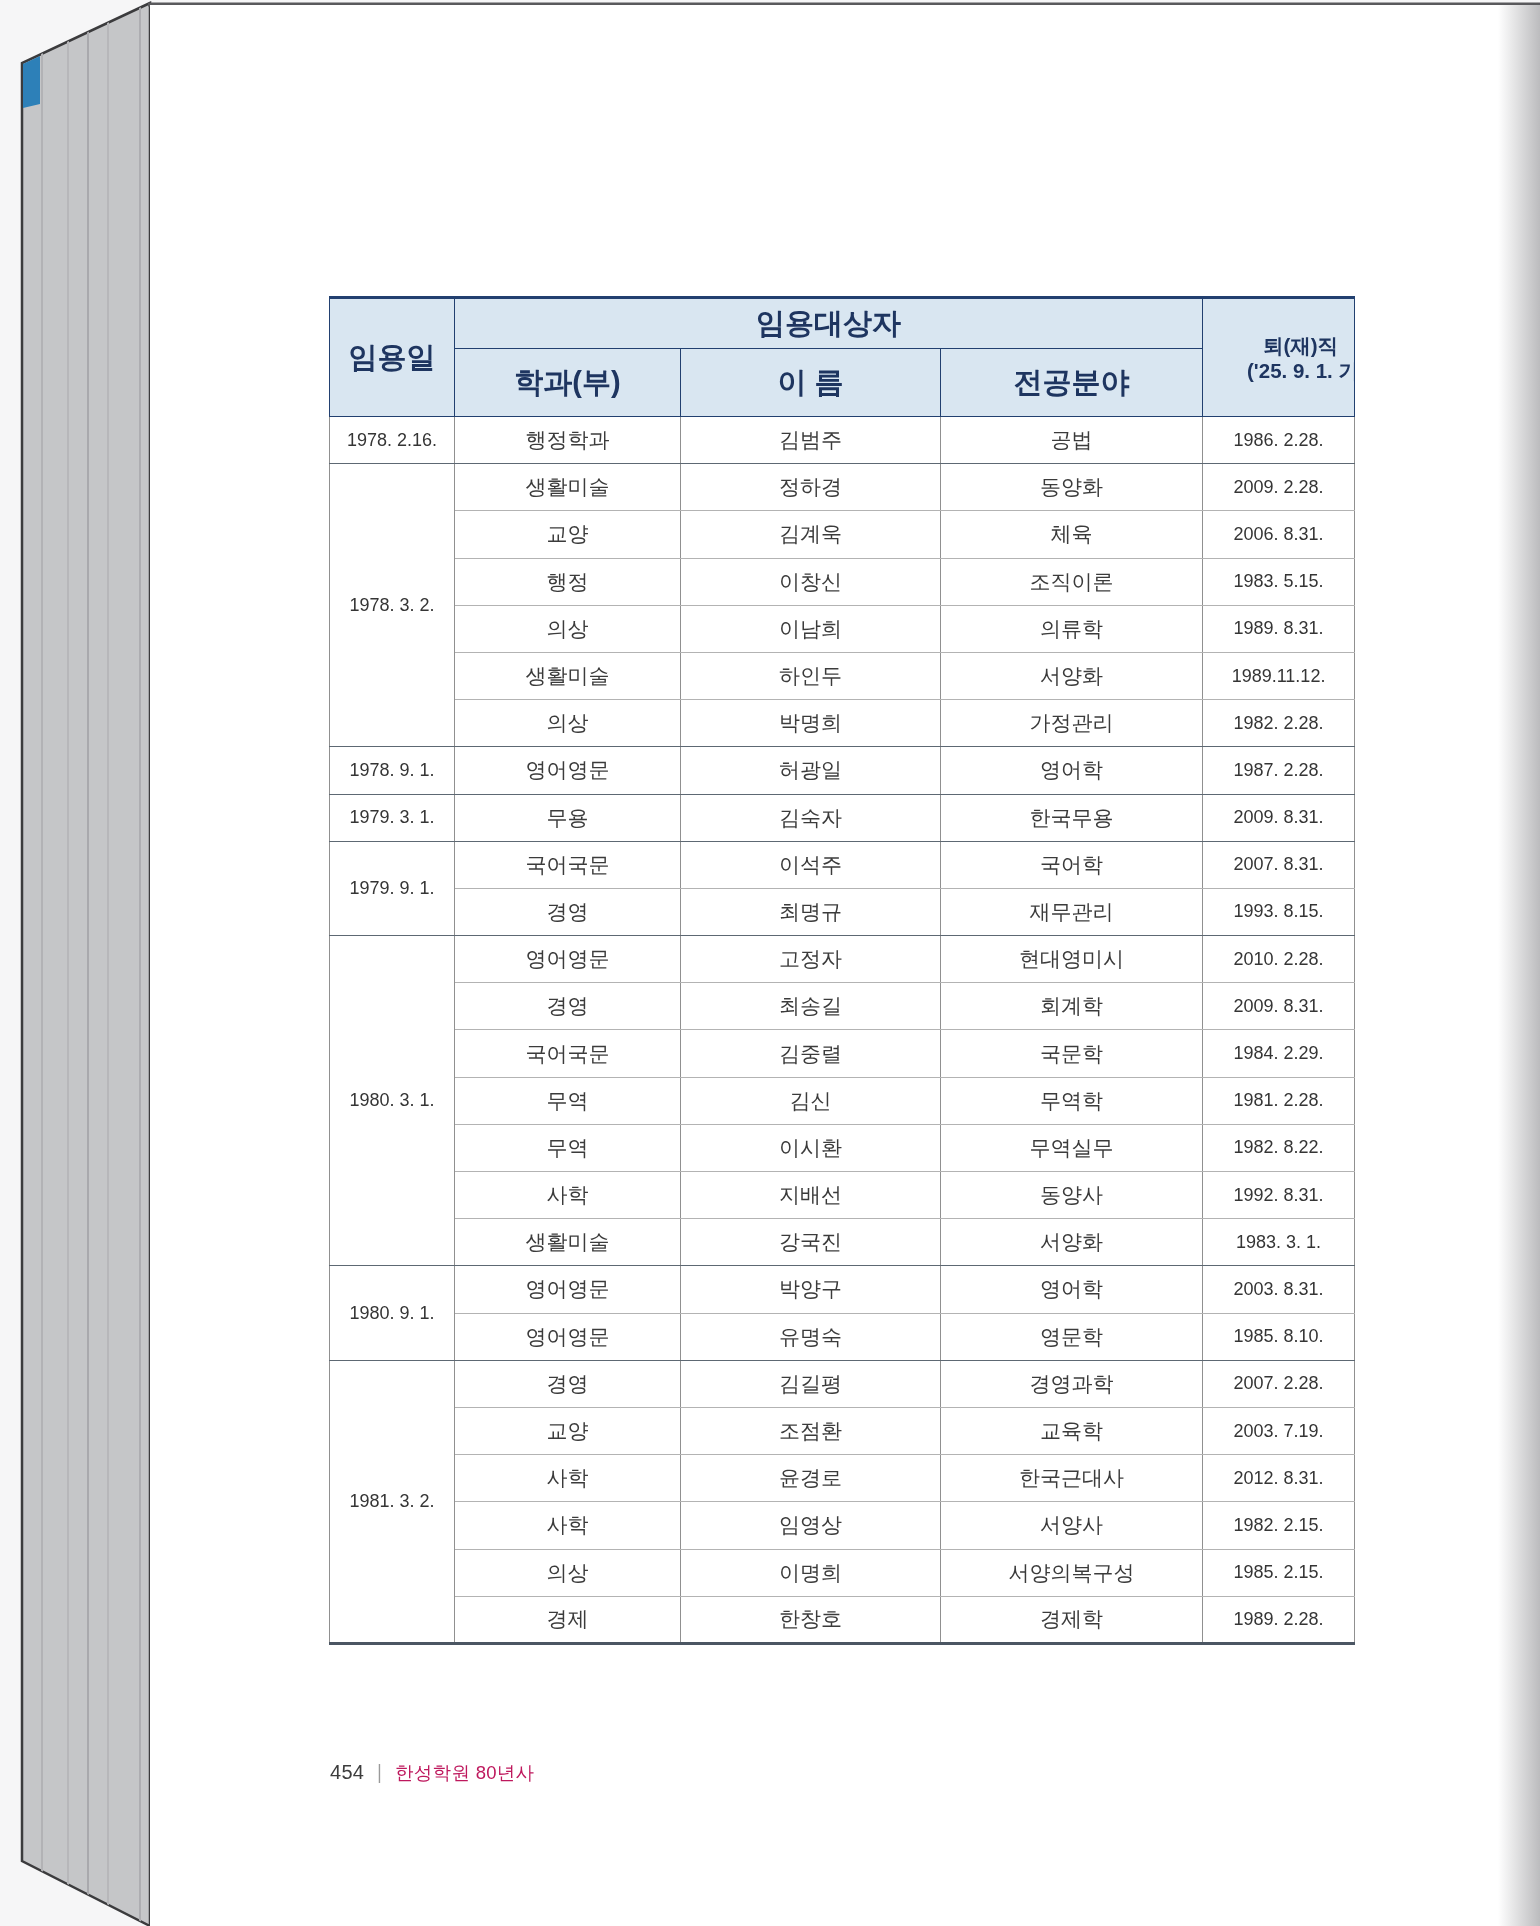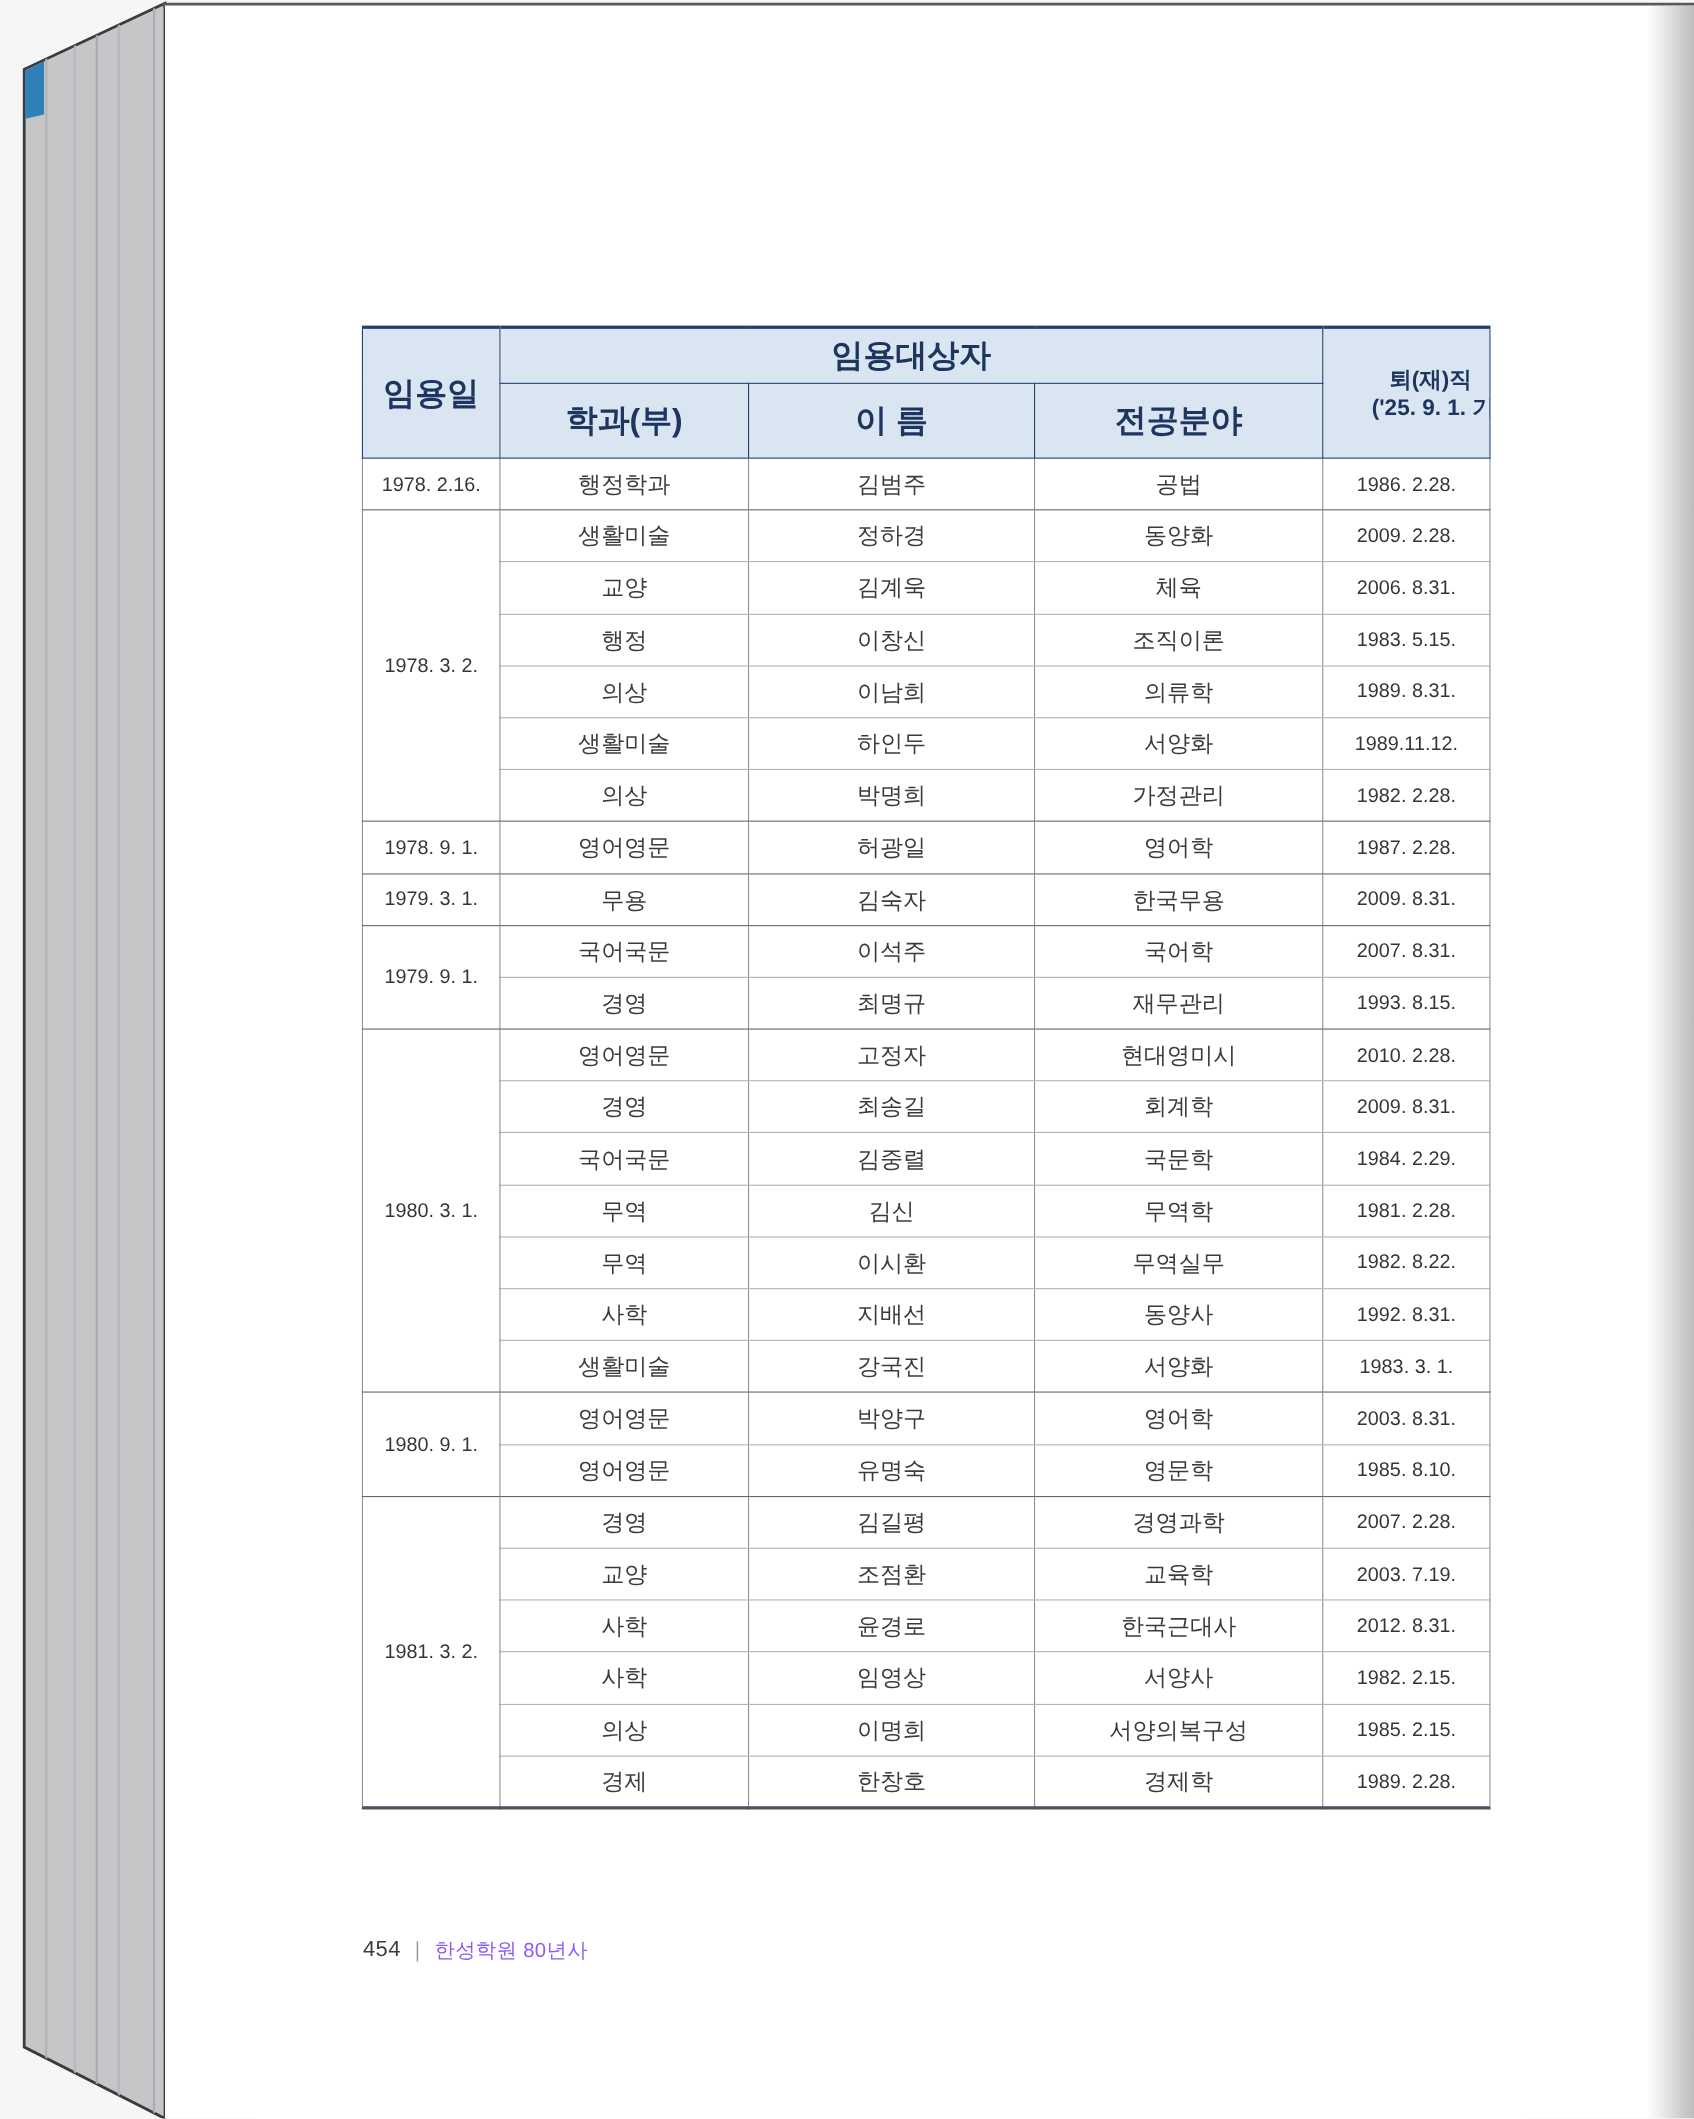--- a/index.html
+++ b/index.html
@@ -57,21 +57,21 @@
   tbody td.date-left{border-bottom:1.6px solid var(--group-line);}
   tbody tr:last-child td{border-bottom:none;}
   
   .footer{
     position:absolute;left:180px;top:1755px;
     font-size:19px;color:var(--footer-text);letter-spacing:0.3px;
     display:flex;align-items:center;gap:13px;
   }
   .footer .pagenum{font-size:20px;color:#3d3d3d;}
   .footer .sep{color:#9a9a9a;font-size:17px;transform:scaleY(1.15);}
-  .footer .booktitle{font-size:18.5px;color:#8b5cf6;}
+  .footer .booktitle{font-size:18.5px;color:#be185d;}
 </style>
 </head>
 <body>
 
 <svg class="backdrop" viewBox="0 0 1540 1926" xmlns="http://www.w3.org/2000/svg">
   <rect x="0" y="0" width="1540" height="1926" fill="#f6f6f7"></rect>
   <defs>
     <clipPath id="spineClip">
       <polygon points="150,3 22,63 22,1861 150,1926"></polygon>
     </clipPath>

